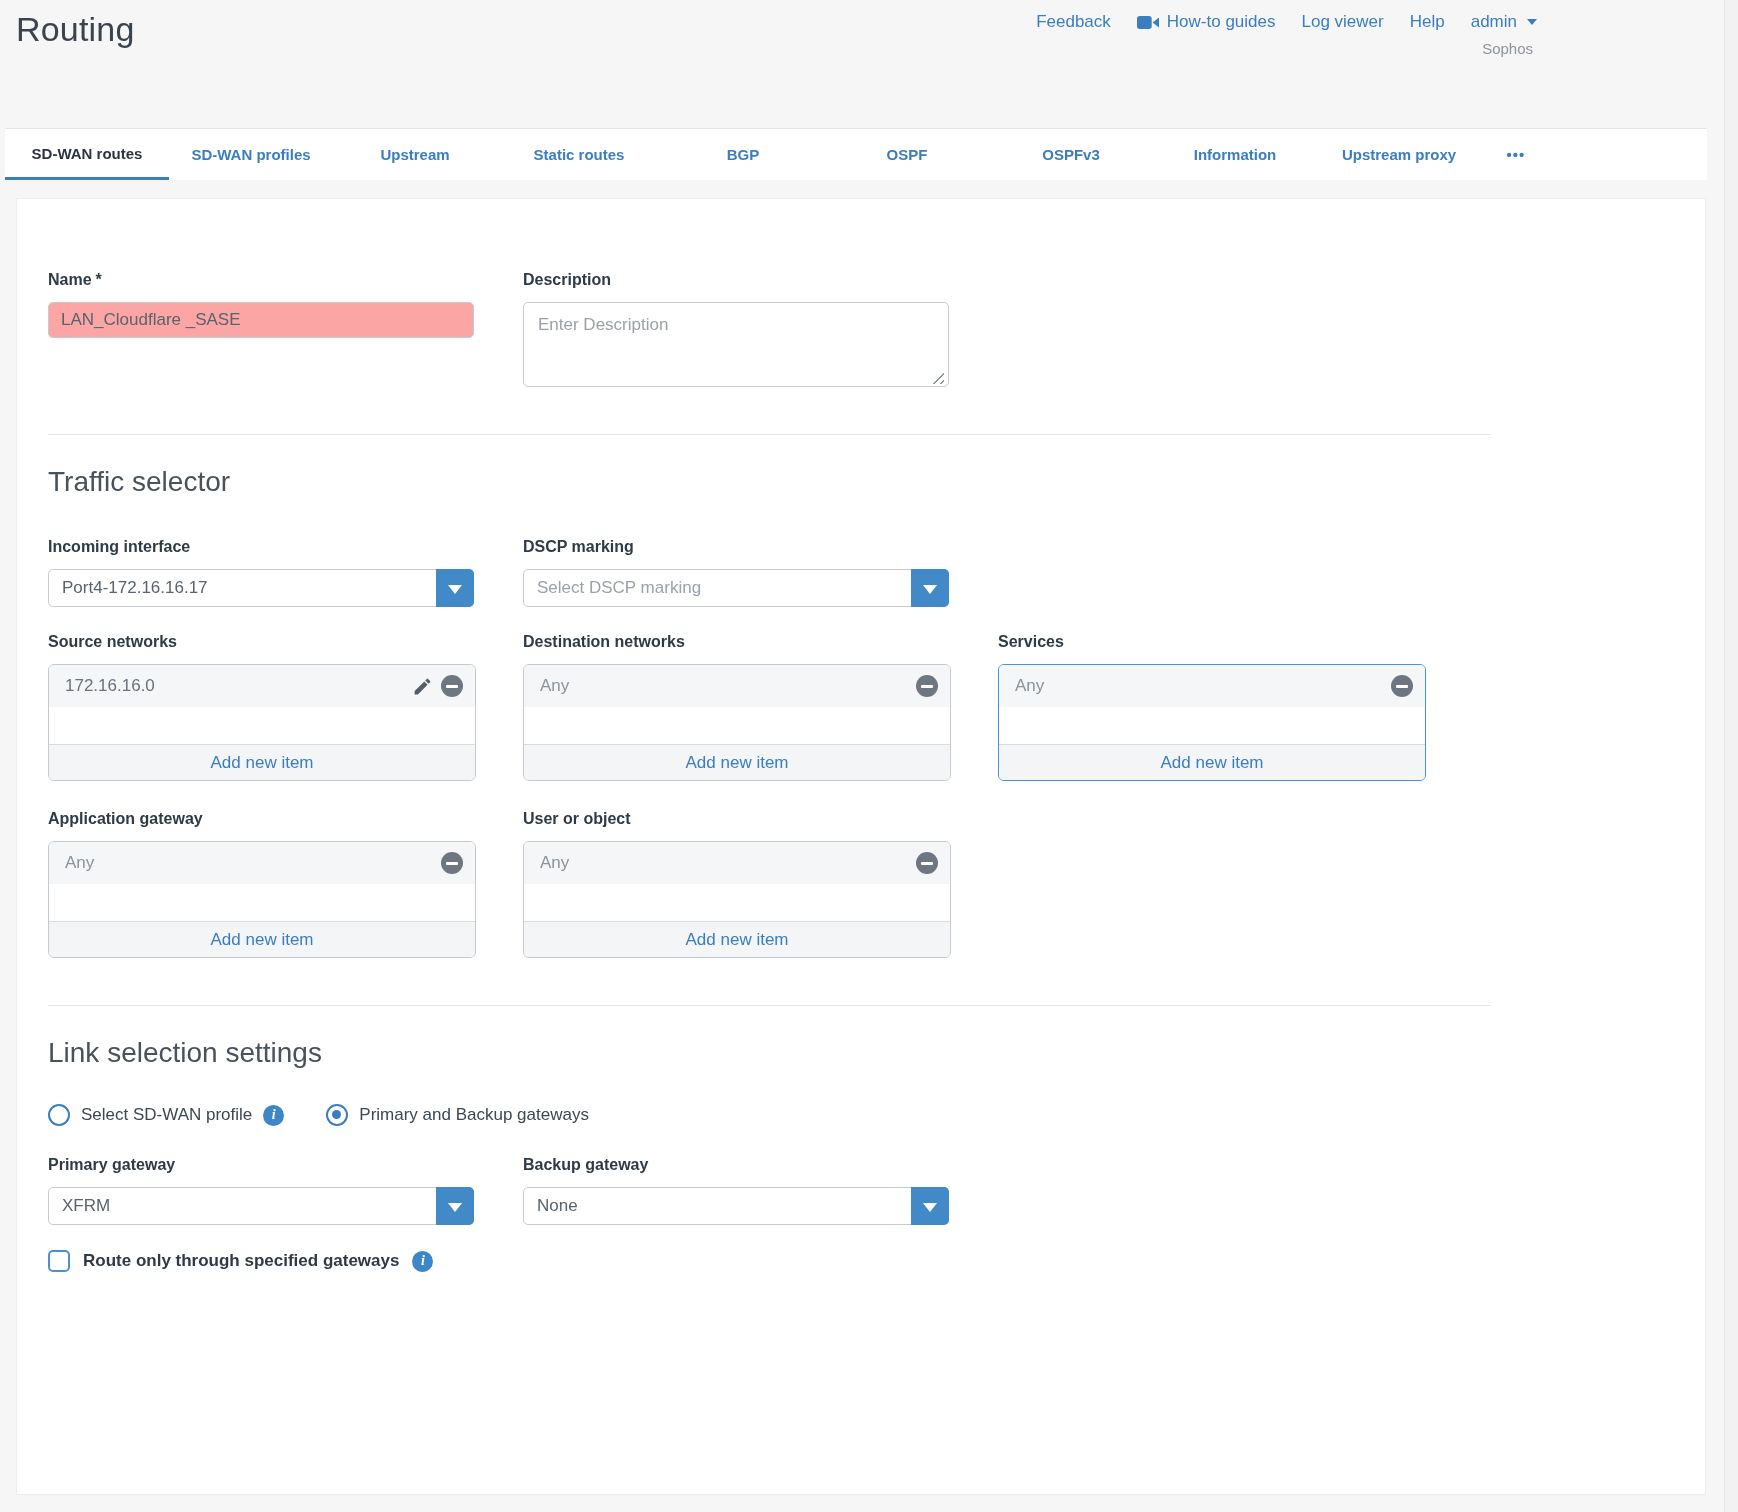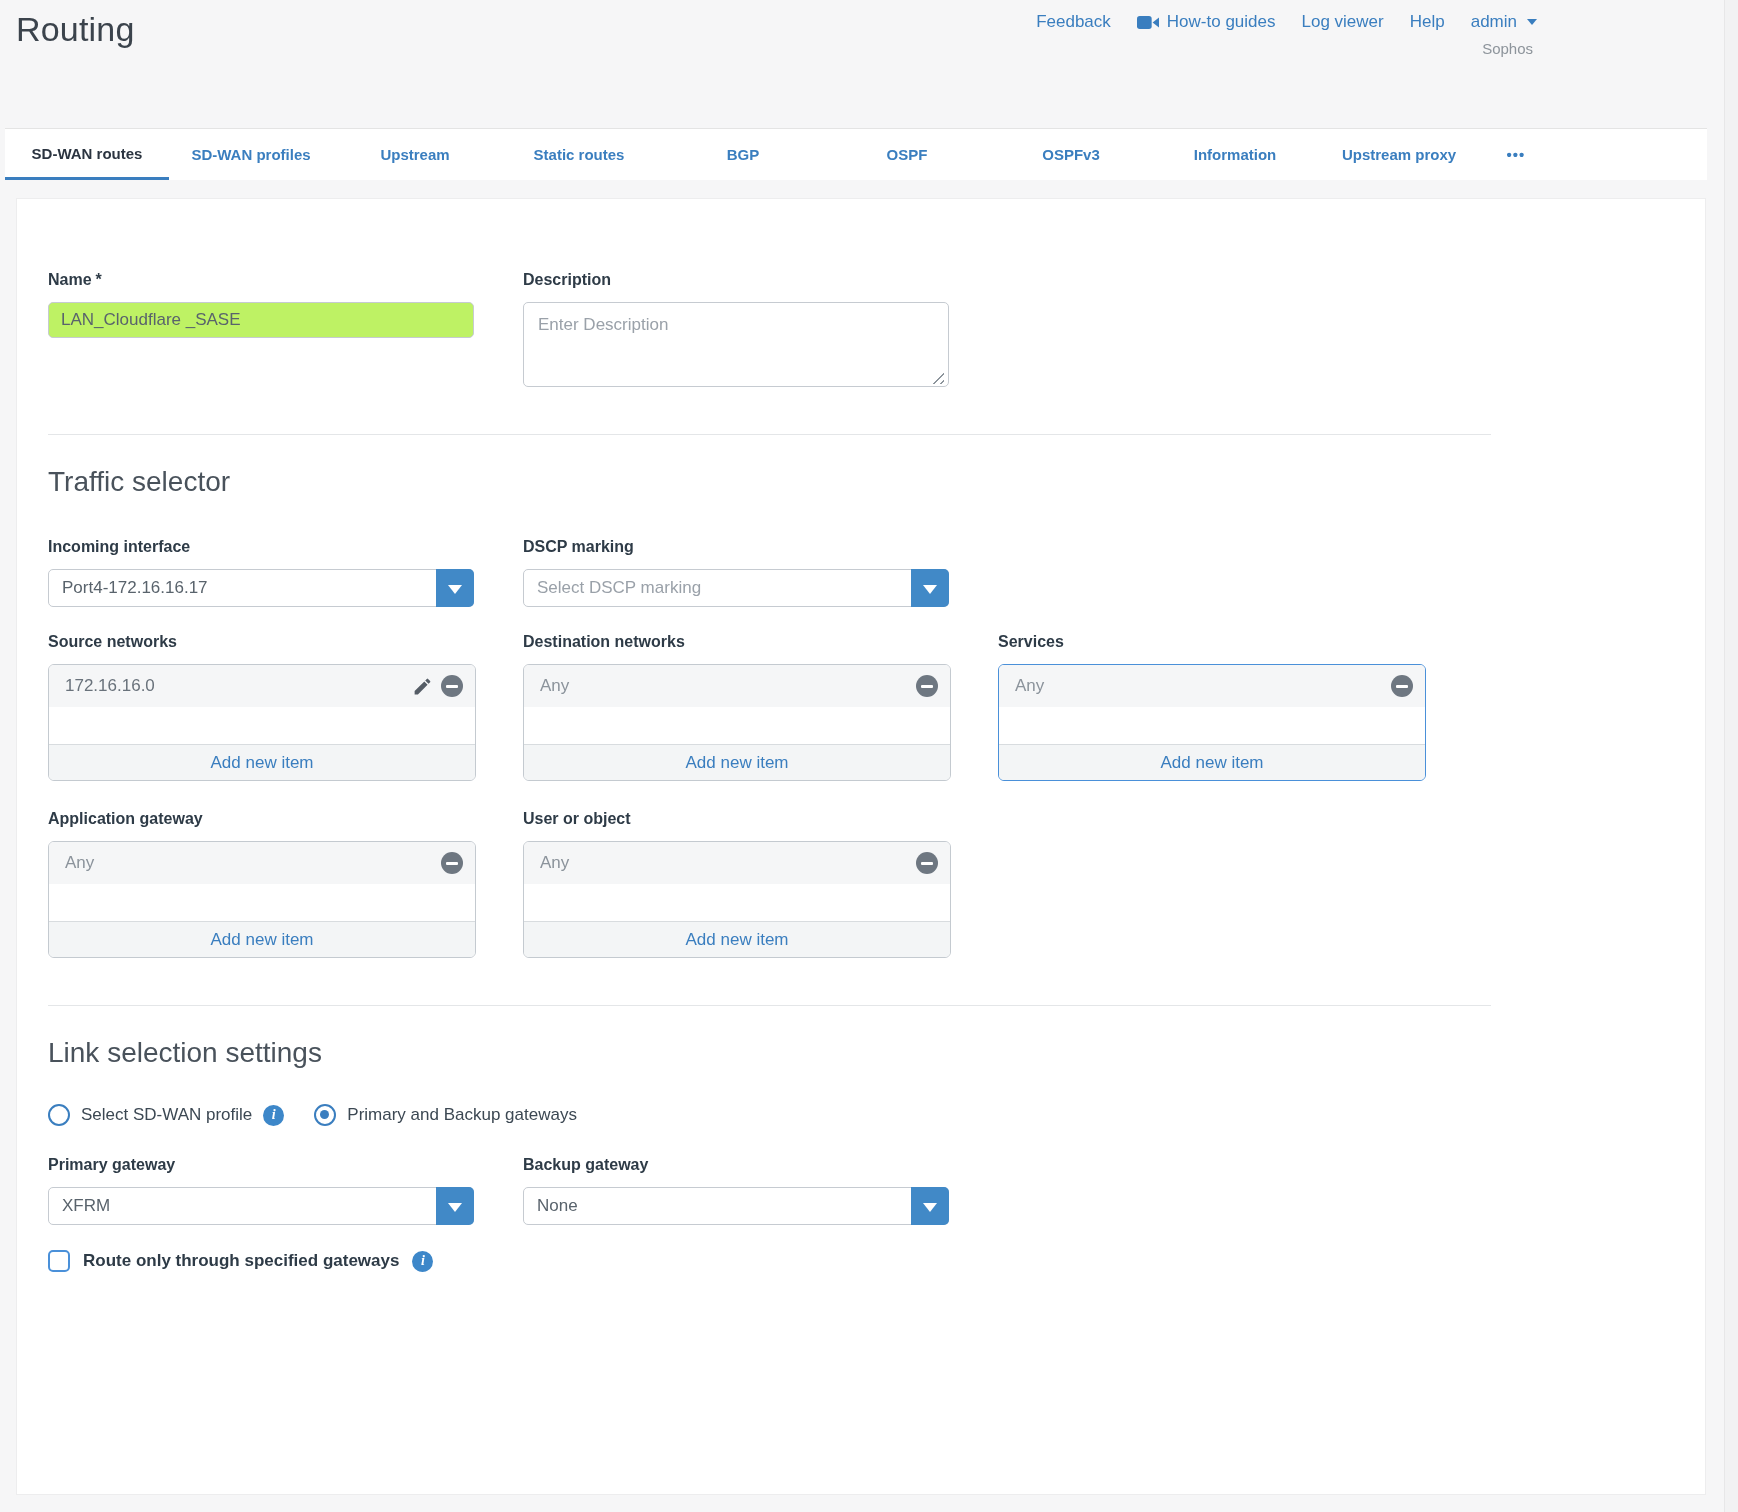--- a/index.html
+++ b/index.html
@@ -22,21 +22,21 @@
   .tabbar { margin:0 31px 0 5px; height:52px; background:#fff; border-top:1px solid #e4e4e4; display:flex; align-items:stretch; }
   .tab { width:164px; display:flex; align-items:center; justify-content:center; font-size:15px; font-weight:700; color:#3a7ebf; cursor:pointer; white-space:nowrap; }
   .tab.active { color:#2b3440; border-bottom:3px solid #3a7ebf; }
   .tab-more { width:70px; display:flex; align-items:center; justify-content:center; color:#3a7ebf; font-size:15px; font-weight:700; letter-spacing:1px; cursor:pointer; }
   
   .card { margin:18px 32px 0 16px; background:#fff; border:1px solid #ededee; height:1297px; padding:72px 31px 0; }
   .row { display:flex; gap:49px; }
   .col { width:426px; }
   .field-label { font-size:16px; font-weight:700; color:#2e3b47; margin-bottom:13px; }
   .req { color:#2e3b47; margin-left:4px; }
-  .text-input { width:426px; height:36px; border:1px solid #c6cbd1; border-radius:5px; padding:0 12px; font-size:17px; color:#59636c; background:#bef264; font-family:"Liberation Sans",sans-serif; outline:none; }
+  .text-input { width:426px; height:36px; border:1px solid #c6cbd1; border-radius:5px; padding:0 12px; font-size:17px; color:#59636c; background:#fca5a5; font-family:"Liberation Sans",sans-serif; outline:none; }
   .textarea-wrap { position:relative; width:426px; }
   .desc-textarea { width:426px; height:85px; border:1px solid #c6cbd1; border-radius:5px; padding:12px 14px; font-size:17px; color:#59636c; resize:none; font-family:"Liberation Sans",sans-serif; outline:none; }
   .desc-textarea::placeholder { color:#9aa1a9; }
   .resize-handle { position:absolute; right:5px; bottom:7px; width:13px; height:13px;
     background:repeating-linear-gradient(135deg,#8d959c 0 1.5px,transparent 1.5px 5px);
     clip-path:polygon(100% 0,100% 100%,0 100%); cursor:nwse-resize; }
   .divider { height:1px; background:#e4e6e8; width:1443px; }
   .section-heading { font-size:28px; font-weight:300; color:#49525b; }
   
   .sel { width:426px; height:38px; border:1px solid #c6cbd1; border-radius:5px; background:#fff; position:relative; display:flex; align-items:center; cursor:pointer; }
@@ -50,21 +50,21 @@
   .lb-row { height:42px; background:#f5f6f7; display:flex; align-items:center; justify-content:space-between; padding:0 12px 0 16px;text-align:right; }
   .lb-text { font-size:17px; color:#8b939b; }
   .lb-text.value { color:#69727b; }
   .lb-actions { display:flex; align-items:center; gap:8px; }
   .minus-icon { width:22px; height:22px; border-radius:50%; background:#6e7781; position:relative; cursor:pointer; flex:none; }
   .minus-icon::after { content:""; position:absolute; left:5px; top:9.5px; width:12px; height:3px; background:#fff; border-radius:1px; }
   .pencil-icon { width:22px; height:22px; display:flex; align-items:center; justify-content:center; cursor:pointer; }
   .lb-fill { height:37px; background:#fff; }
   .lb-add { height:36px; background:#f3f5f6; border-top:1px solid #d8dcdf; display:flex; align-items:center; justify-content:center; color:#3a7ebf; font-size:17px; font-weight:500; cursor:pointer; }
   
-  .radio-row { display:flex; align-items:center; gap:30px; }
+  .radio-row { display:flex; align-items:center; gap:42px; }
   .radio-group { display:flex; align-items:center; gap:11px; cursor:pointer; }
   .radio { width:22px; height:22px; border:2.5px solid #3a7ebf; border-radius:50%; background:#fff; position:relative; flex:none; }
   .radio.selected::after { content:""; position:absolute; left:4px; top:4px; width:9px; height:9px; border-radius:50%; background:#3a7ebf; }
   .radio-label { font-size:17px; color:#3c4853; }
   .info-icon { width:21px; height:21px; border-radius:50%; background:#3d87c9; color:#fff; font-family:"Liberation Serif",serif; font-style:italic; font-weight:700; font-size:14px; display:flex; align-items:center; justify-content:center; cursor:pointer; flex:none; }
   .check-row { display:flex; align-items:center; gap:13px; }
   .checkbox { width:22px; height:22px; border:2.5px solid #4a90d9; border-radius:5px; background:#fff; cursor:pointer; flex:none; }
   .check-label { font-size:17px; font-weight:700; color:#2e3b47; }
   
   .mt-divider1 { margin-top:43px; }

